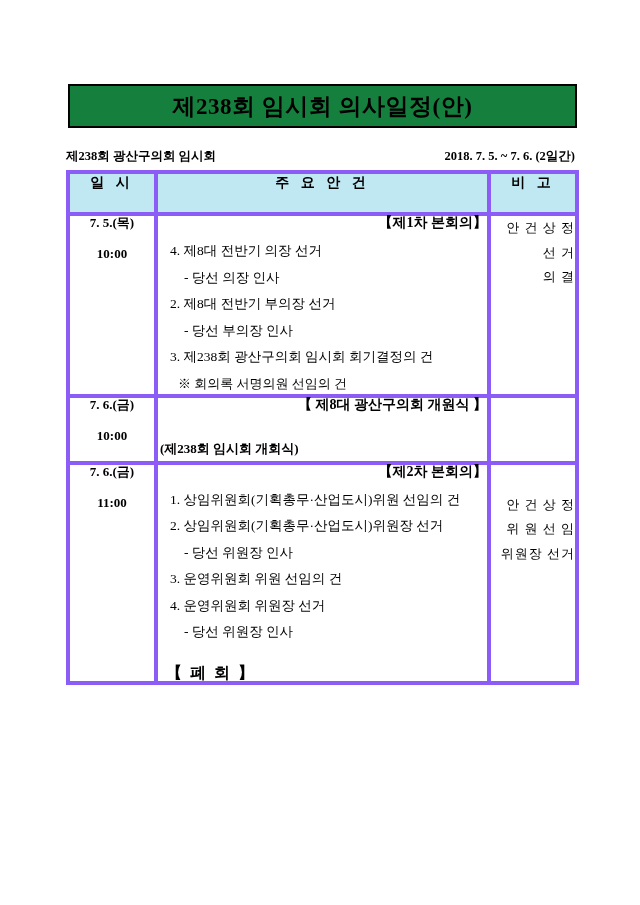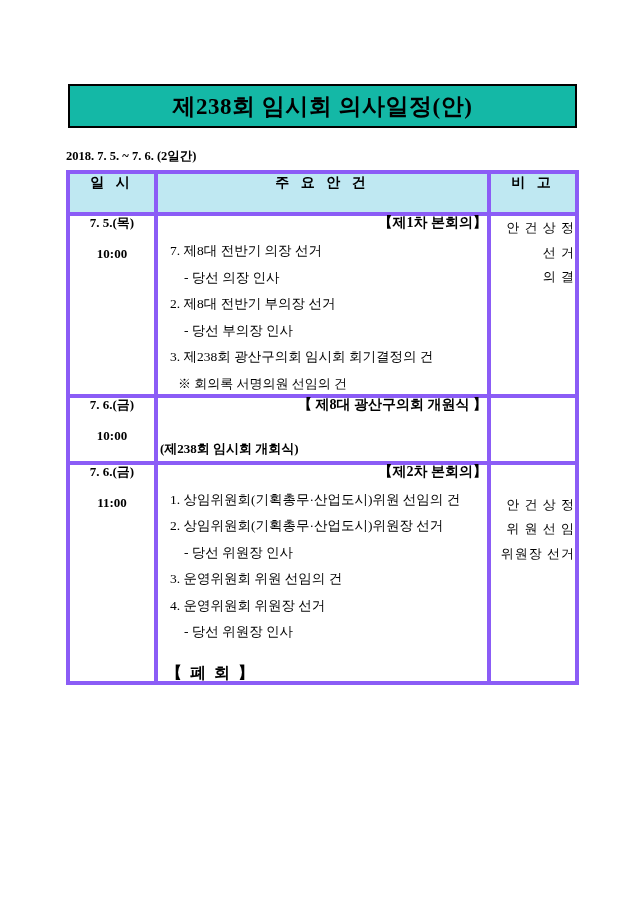--- a/index.html
+++ b/index.html
@@ -21,21 +21,21 @@
     height: 905px;
     box-sizing: border-box;
   }
   .title-box {
     position: absolute;
     left: 68px;
     top: 84px;
     width: 505px;
     height: 40px;
     border: 2px solid #000000;
-    background: #14b8a6;
+    background: #15803d;
     display: flex;
     align-items: center;
     justify-content: center;
   }
   .title-text {
     font-size: 23px;
     font-weight: bold;
     letter-spacing: 0.5px;
     color: #000000;
   }
@@ -148,20 +148,21 @@
 </head>
 <body>
 
 <div class="page">
 
   <div class="title-box">
     <div class="title-text">제238회 임시회 의사일정(안)</div>
   </div>
 
   <div class="subline">
+    <div class="left">제238회 광산구의회 임시회</div>
     <div class="right">2018. 7. 5. ~ 7. 6. (2일간)</div>
   </div>
 
   <table class="agenda">
     <colgroup>
       <col class="c-date">
       <col class="c-main">
       <col class="c-note">
     </colgroup>
     <thead>
@@ -173,21 +174,21 @@
     </thead>
     <tbody>
 
       <tr>
         <td class="date">
           <span class="d1">7. 5.(목)</span>
           <span class="d2">10:00</span>
         </td>
         <td class="main">
           <div class="hd">【제1차 본회의】</div>
-          <div class="item">7. 제8대 전반기 의장 선거</div>
+          <div class="item">4. 제8대 전반기 의장 선거</div>
           <div class="item sub">- 당선 의장 인사</div>
           <div class="item">2. 제8대 전반기 부의장 선거</div>
           <div class="item sub">- 당선 부의장 인사</div>
           <div class="item">3. 제238회 광산구의회 임시회 회기결정의 건</div>
           <div class="item note">※ 회의록 서명의원 선임의 건</div>
         </td>
         <td class="note">
           <span class="nline">안 건 상 정</span>
           <span class="nline">선        거</span>
           <span class="nline">의        결</span>

